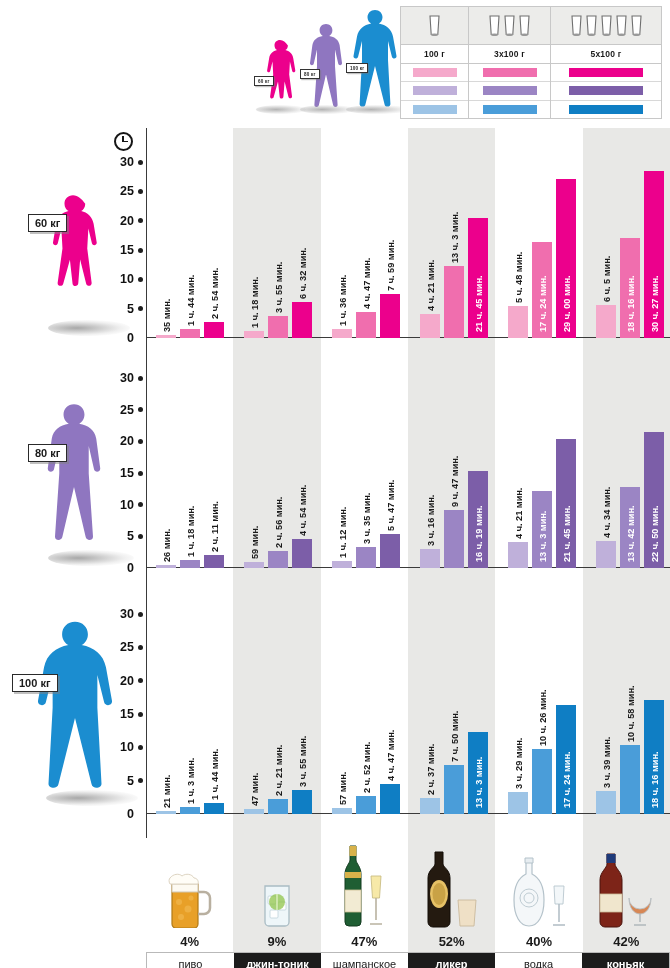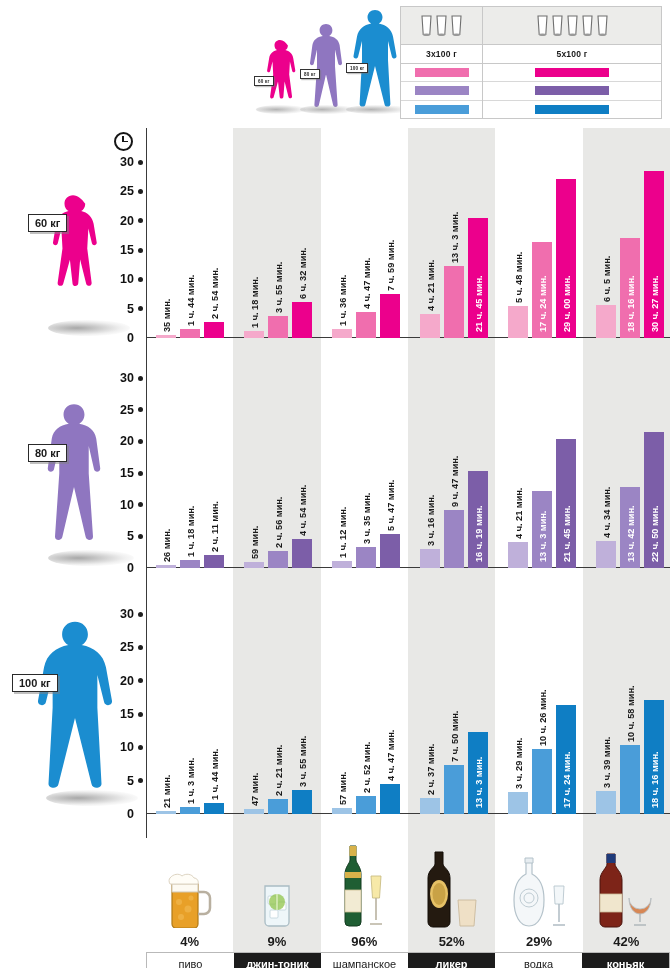--- a/index.html
+++ b/index.html
@@ -161,20 +161,38 @@
       <div class="shadow"></div>
       <svg viewBox="0 0 50 102" width="50" height="102">
         <path fill="#1b8dd0" d="M25 2c-4.4 0-7.5 3.2-7.5 7.3 0 3 1.7 5.4 3.7 6.3C13.8 17 8.6 21 7 28.5L3.5 48c-.5 2.9 4 3.5 4.6.7L12 33v19l-2.4 44c-.2 3.2 5.3 3.5 5.8.4L25 58l9.6 38.4c.5 3.1 6 2.8 5.8-.4L38 52V33l3.9 15.7c.6 2.8 5.1 2.2 4.6-.7L43 28.5c-1.6-7.5-6.8-11.5-14.2-12.9 2-.9 3.7-3.3 3.7-6.3C32.5 5.2 29.4 2 25 2z"></path>
       </svg>
       <div class="hdr-tag" style="left:-4px;top:55px;">100 кг</div>
     </div>
   </div>
 
   <div class="legend">
 
+    <div class="legend-col" style="width:68px;">
+      <div class="lg-glasses">
+        <svg width="13" height="24" viewBox="0 0 13 24">
+            <path d="M2 2h9l-1.2 18.5H3.2z" fill="#fff" stroke="#6f6f6f" stroke-width="1.1"></path>
+            <ellipse cx="6.5" cy="20.8" rx="3.6" ry="1.3" fill="#9a9a9a"></ellipse>
+          </svg>
+      </div>
+      <div class="lg-label">100 г</div>
+      <div class="lg-swatch-row">
+          <span class="lg-swatch" style="width:44px;background:#f5a9cb"></span>
+        </div>
+      <div class="lg-swatch-row">
+          <span class="lg-swatch" style="width:44px;background:#bfb0da"></span>
+        </div>
+      <div class="lg-swatch-row">
+          <span class="lg-swatch" style="width:44px;background:#9dc4e6"></span>
+        </div>
+    </div>
 
     <div class="legend-col" style="width:82px;">
       <div class="lg-glasses">
         <svg width="13" height="24" viewBox="0 0 13 24">
             <path d="M2 2h9l-1.2 18.5H3.2z" fill="#fff" stroke="#6f6f6f" stroke-width="1.1"></path>
             <ellipse cx="6.5" cy="20.8" rx="3.6" ry="1.3" fill="#9a9a9a"></ellipse>
           </svg>
         <svg width="13" height="24" viewBox="0 0 13 24">
             <path d="M2 2h9l-1.2 18.5H3.2z" fill="#fff" stroke="#6f6f6f" stroke-width="1.1"></path>
             <ellipse cx="6.5" cy="20.8" rx="3.6" ry="1.3" fill="#9a9a9a"></ellipse>
@@ -732,23 +750,23 @@
         <svg width="28" height="34" viewBox="0 0 28 34">
           <path d="M3 4a11 11 0 0 0 22 0c0 10-5 16-11 16S3 14 3 4z" fill="#d5773c" opacity=".85" stroke="#b0b8bc" stroke-width=".9"></path>
           <path d="M14 20v8M8 31h12" stroke="#b0b8bc" stroke-width="1.5"></path>
         </svg>
       </div>
     </div>
   </div>
   <div class="pct-row">
       <div class="pct-cell">4%</div>
       <div class="pct-cell alt">9%</div>
-      <div class="pct-cell">96%</div>
+      <div class="pct-cell">47%</div>
       <div class="pct-cell alt">52%</div>
-      <div class="pct-cell">29%</div>
+      <div class="pct-cell">40%</div>
       <div class="pct-cell alt">42%</div>
     </div>
   <div class="name-row">
       <div class="name-cell">пиво</div>
       <div class="name-cell dark">джин-тоник</div>
       <div class="name-cell">шампанское</div>
       <div class="name-cell dark">ликер</div>
       <div class="name-cell">водка</div>
       <div class="name-cell dark">коньяк</div>
     </div>

